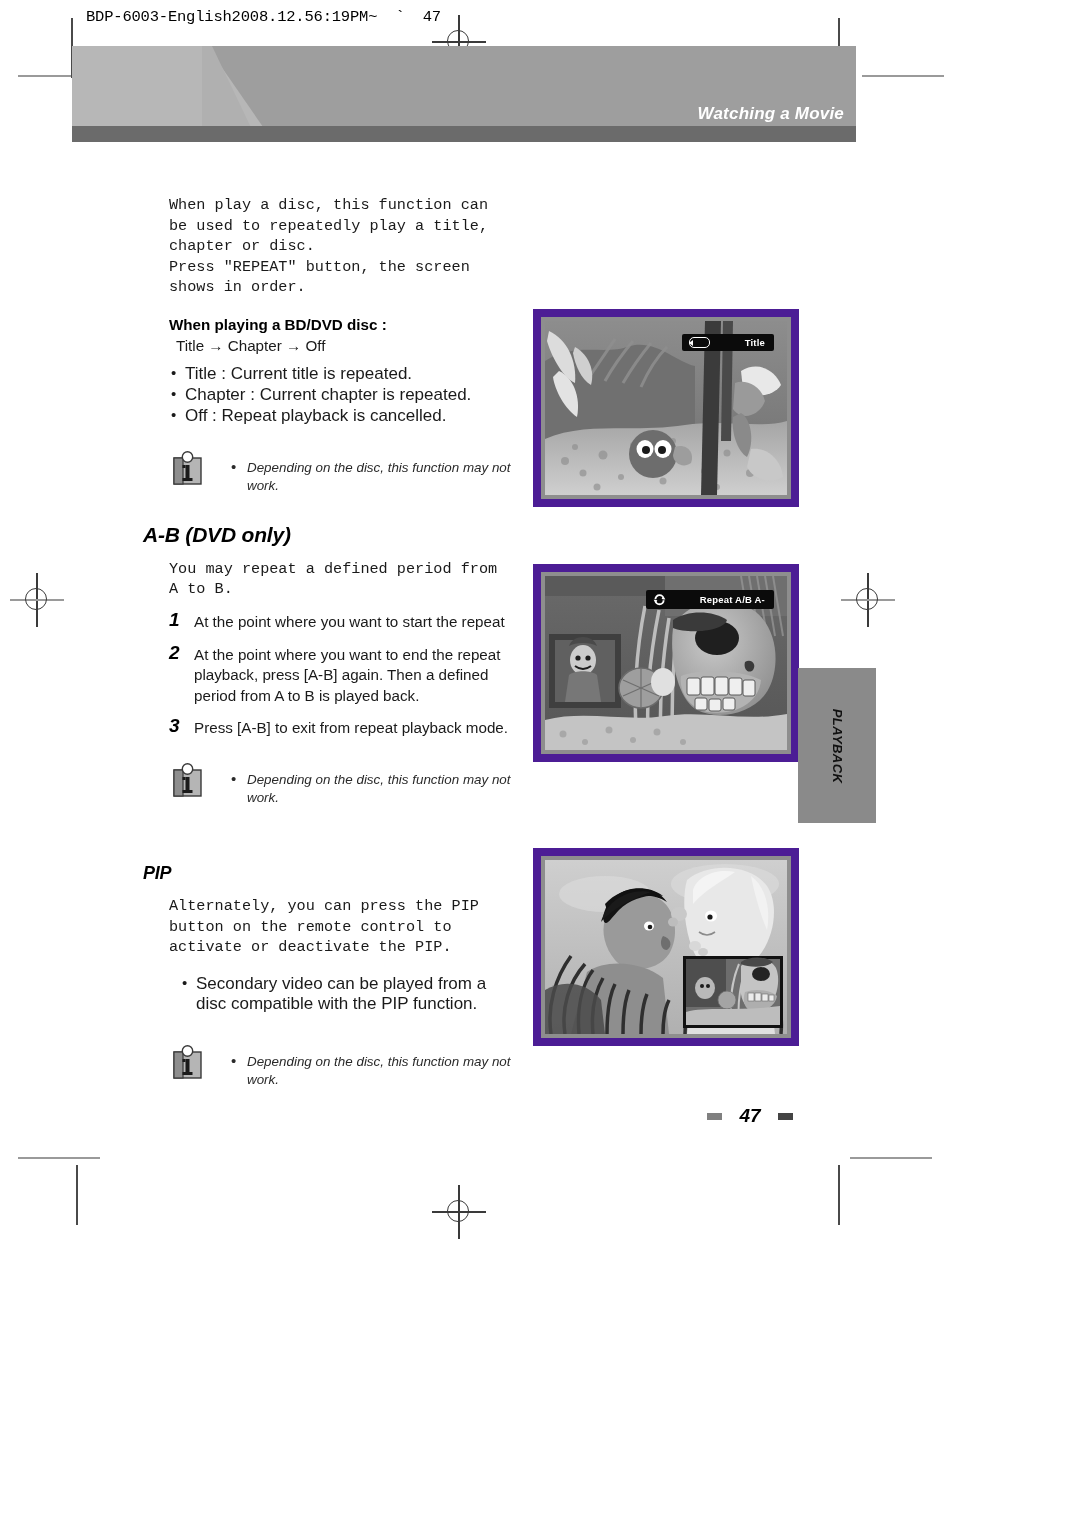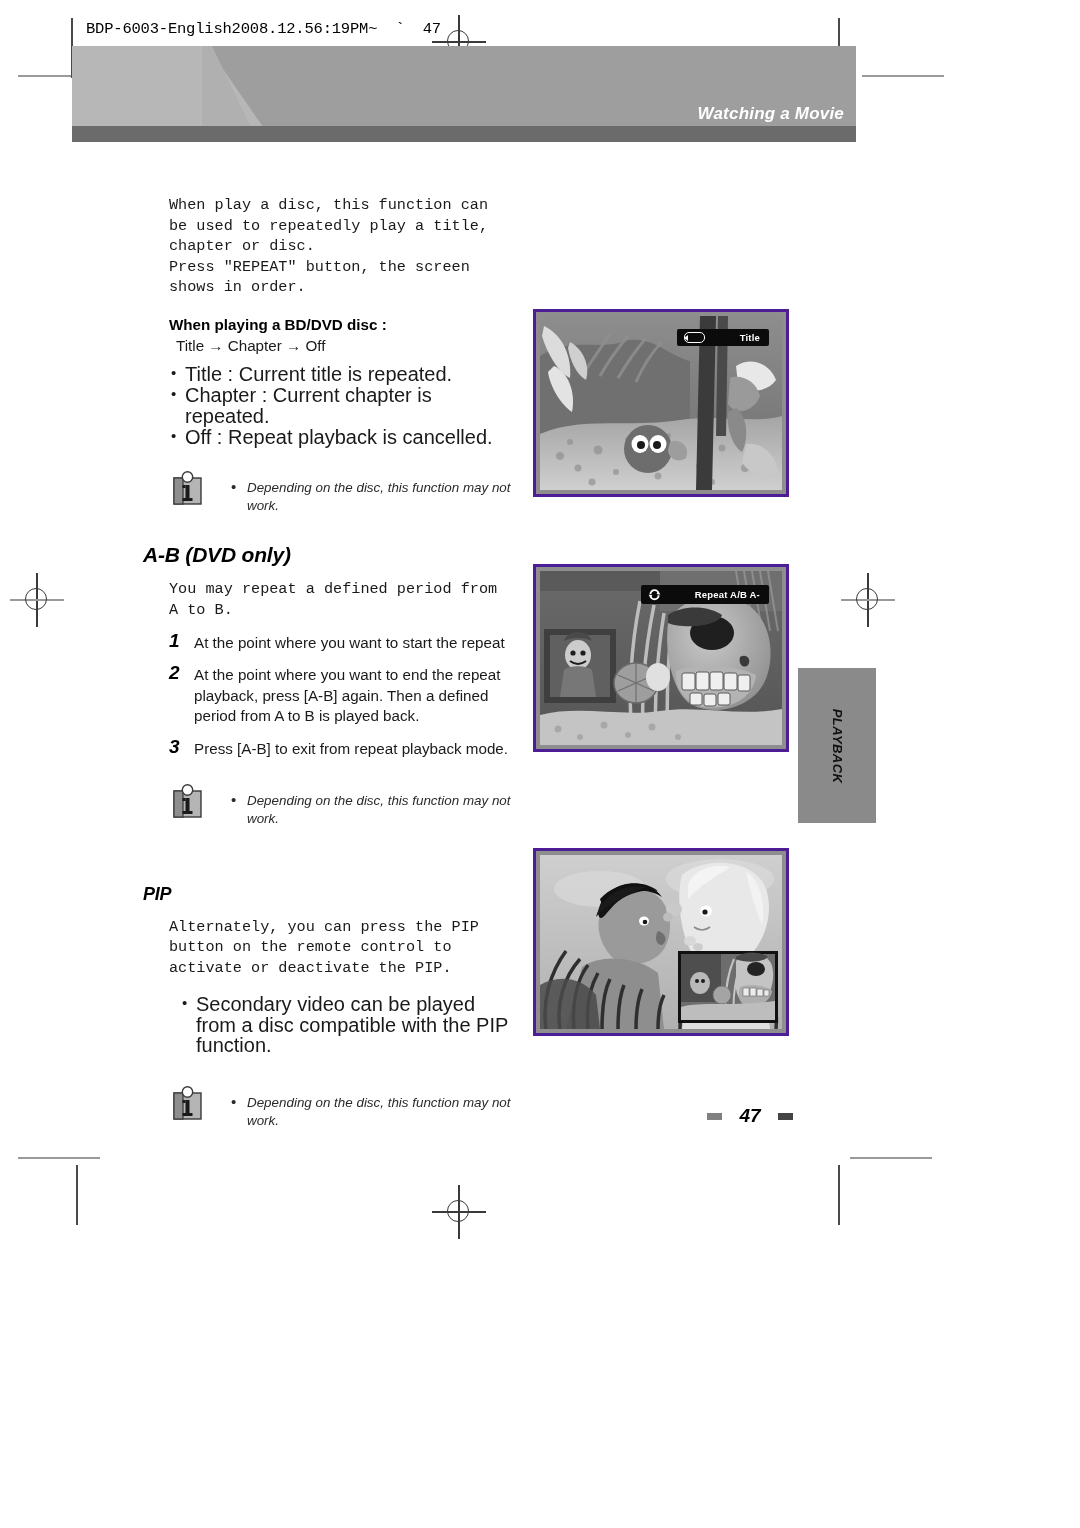--- a/index.html
+++ b/index.html
@@ -54,21 +54,21 @@
     top: 26px; left: 0;
     height: 1.5px; width: 54px;
     background: #3a3a3a;
   }
   .reg-mark.gray-h .rm-h { background: #9a9a9a; }
 
   
   .file-stamp {
     position: absolute;
     left: 78px;
-    top: 18px;
+    top: 6px;
     background: #ffffff;
     padding: 2px 6px 3px 8px;
     font-family: "Liberation Mono", monospace;
     font-size: 15.5px;
     letter-spacing: -0.2px;
     color: #000;
     white-space: pre;
     z-index: 20;
   }
 
@@ -170,21 +170,21 @@
     margin: 0 0 0 33px;
     color: #1a1a1a;
   }
 
   ul.bullets {
     list-style: none;
     margin: 10px 0 0 26px;
     padding: 0;
   }
   ul.bullets li {
-    font-size: 20px;
+    font-size: 17px;
     line-height: 20.6px;
     color: #1a1a1a;
     position: relative;
     padding-left: 16px;
     margin-bottom: 0.5px;
   }
   ul.bullets li:before {
     content: "\2022";
     position: absolute;
     left: 2px;
@@ -245,21 +245,21 @@
     top: 9px;
     font-style: normal;
     font-size: 15px;
   }
 
   
   .shot {
     position: relative;
     width: 250px;
     height: 182px;
-    border: 3px solid #4c1d95;
+    border: 8px solid #4c1d95;
     background: #8e8e8e;
     overflow: hidden;
     margin-bottom: 0;
   }
   .shot .inner {
     position: absolute;
     inset: 4px;
     overflow: hidden;
   }
   .osd {

